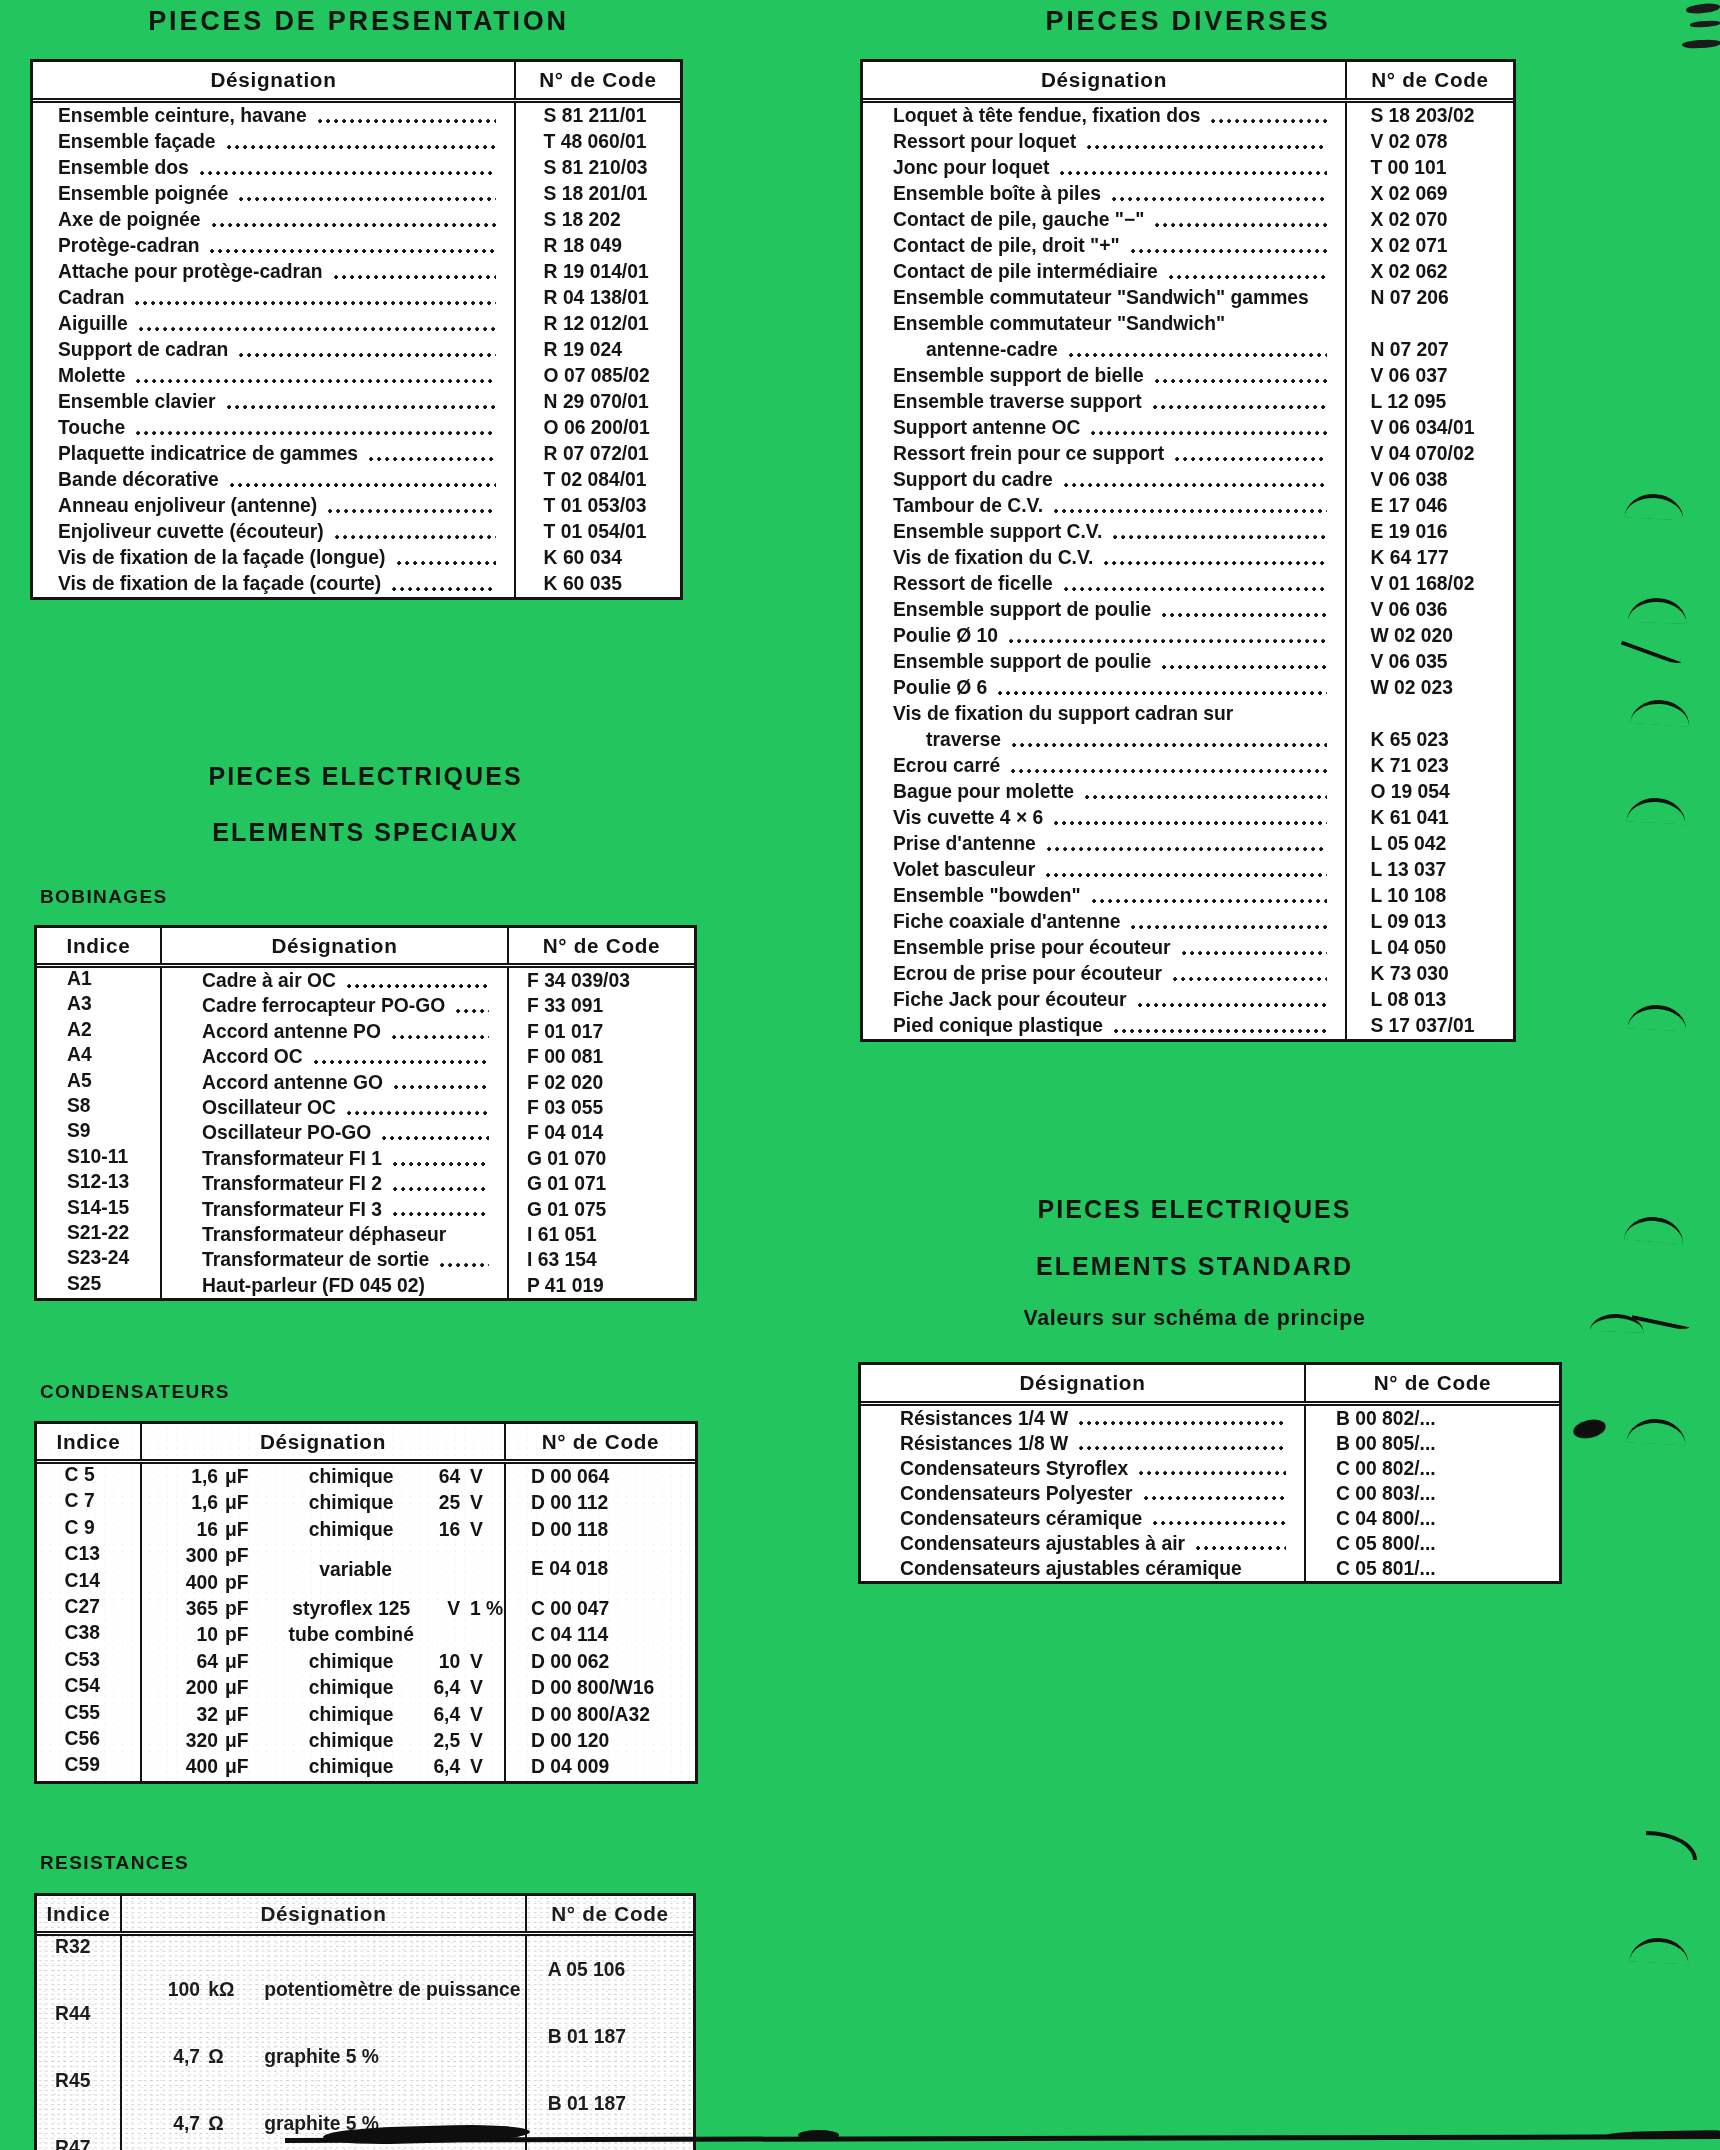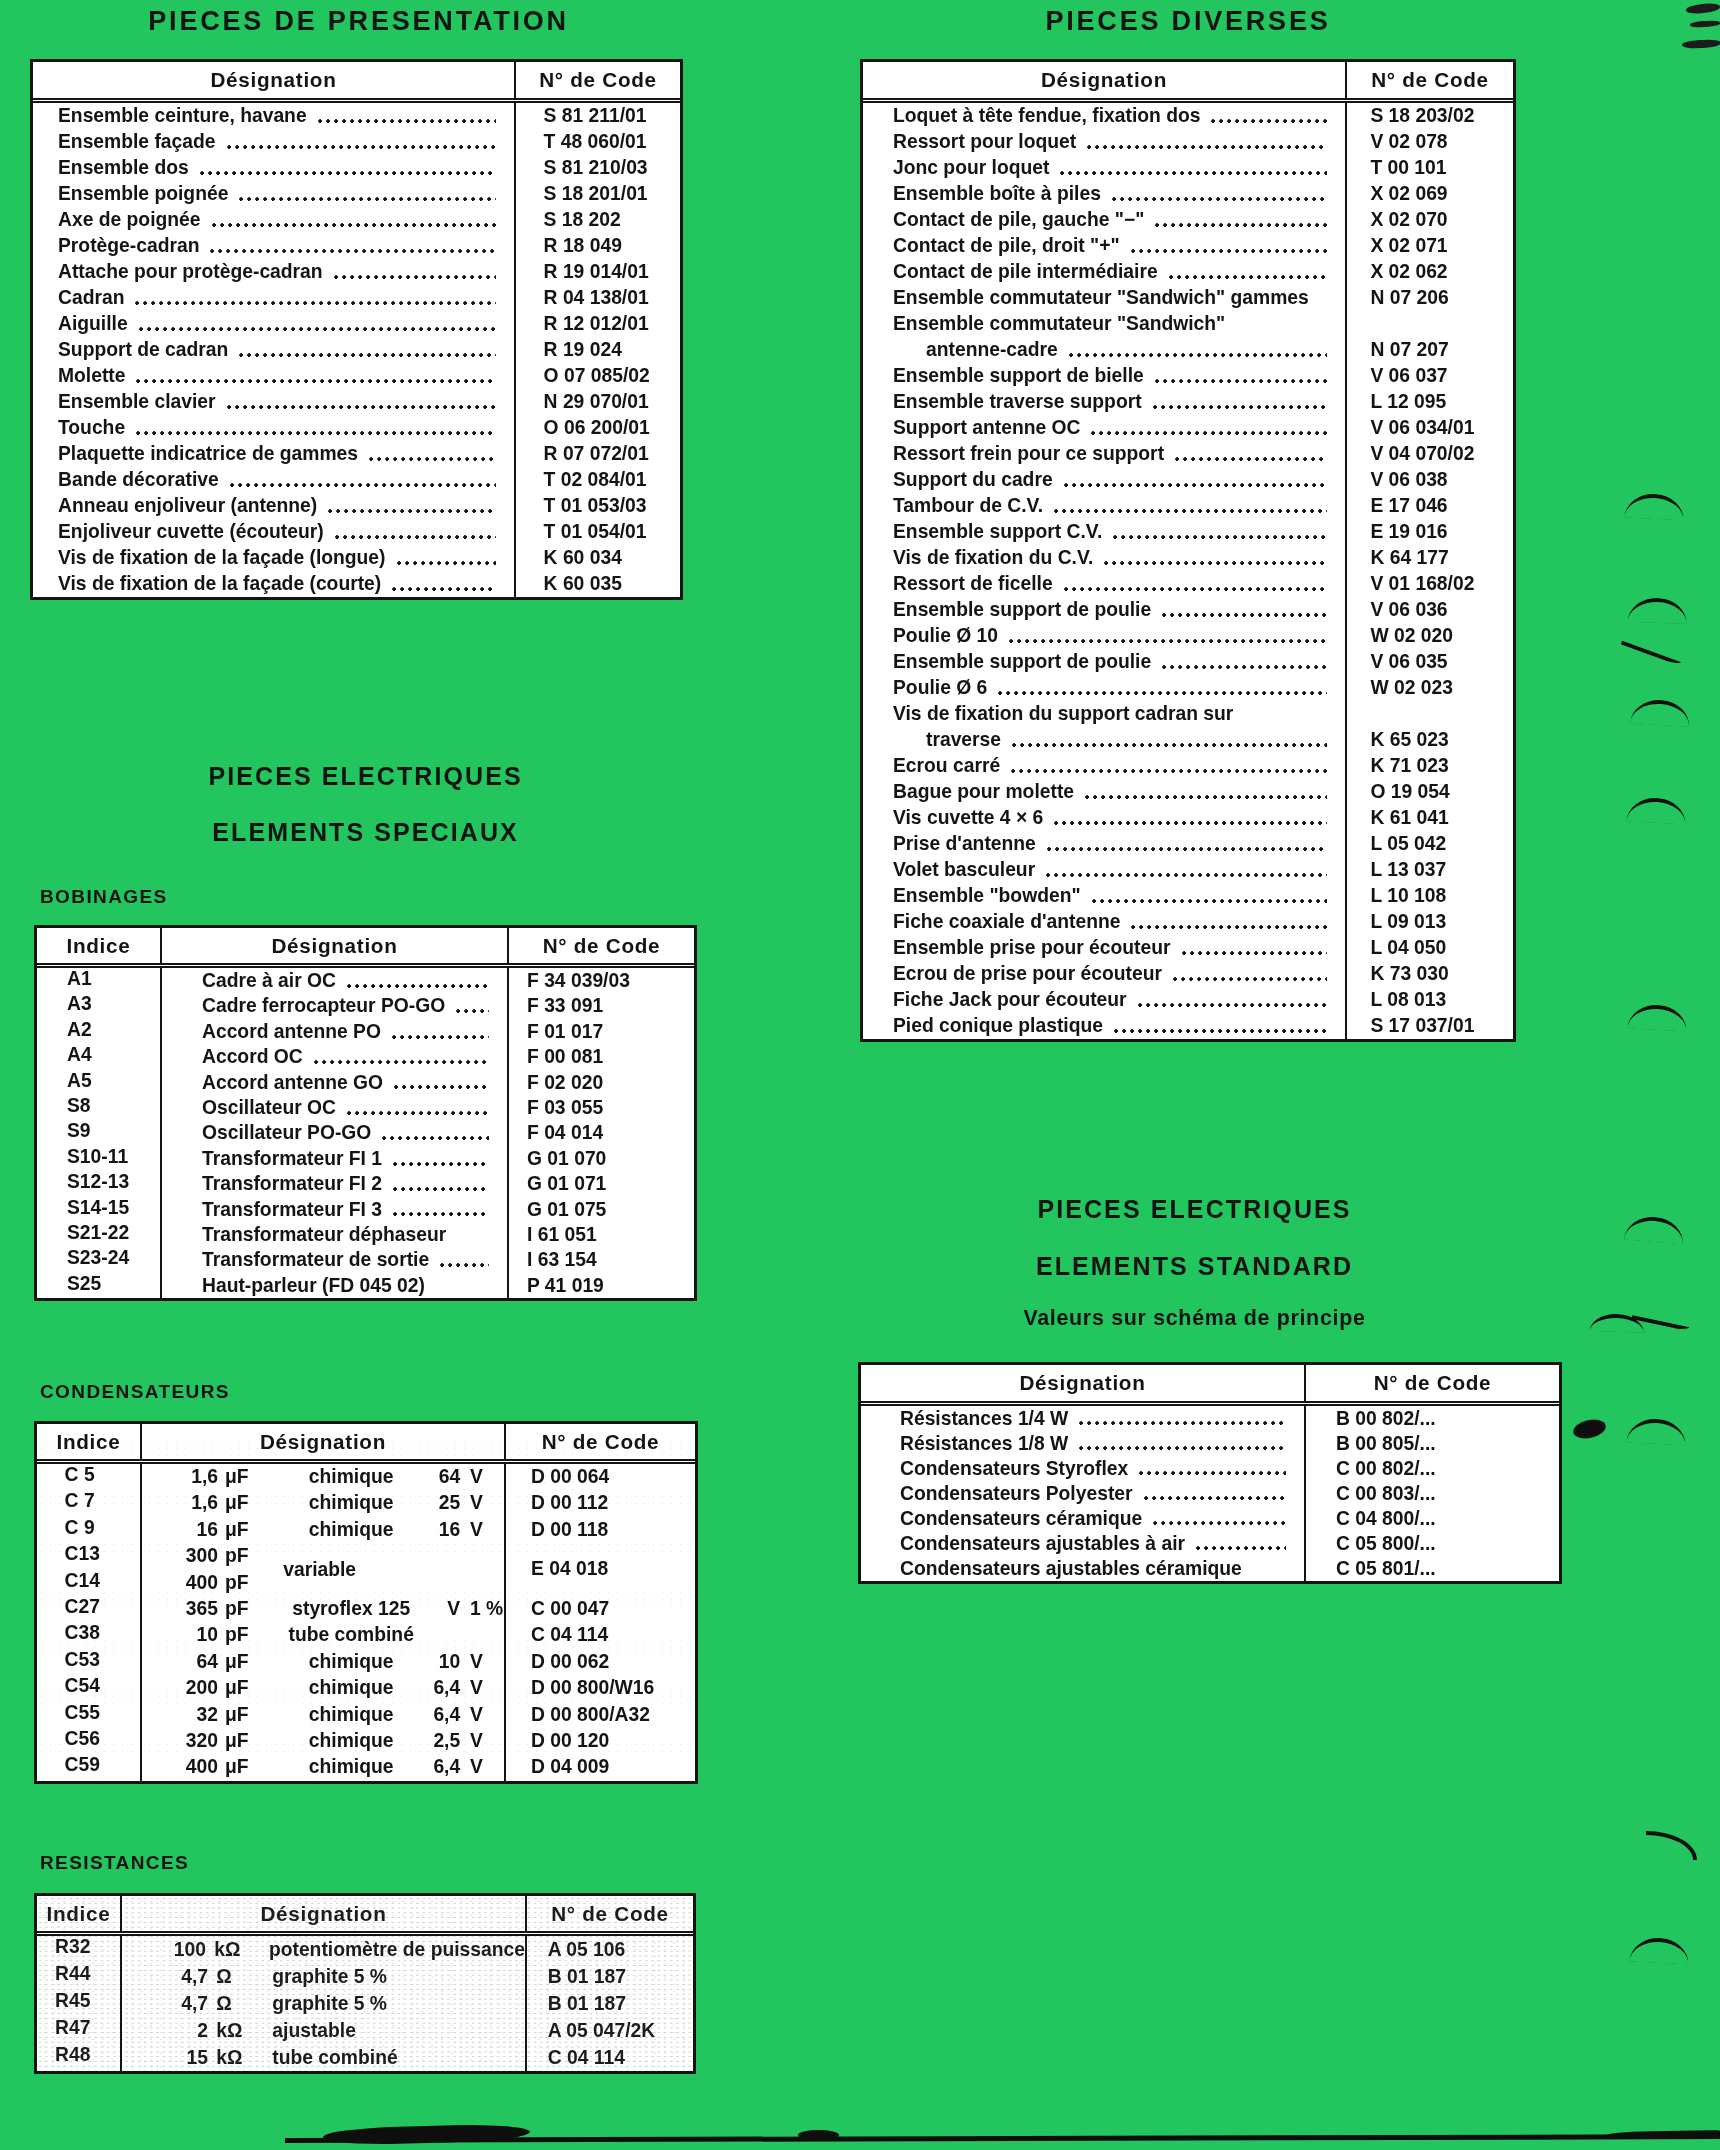--- a/index.html
+++ b/index.html
@@ -60,27 +60,27 @@
   
   #t-cond .dline { padding-left:0; }
   .cval { width:76px; text-align:right; }
   .cunit { width:39px; margin-left:6.9px; }
   .ctype { width:136px; margin-left:19.3px;text-align:center; }
   .cvolt { width:41px; text-align:right; }
   .cvs { margin-left:9.7px; }
   .grow { height:calc(var(--lh)*2); }
   .grow .icell { flex-direction:column; justify-content:space-evenly; align-items:flex-start; }
   .grow .icell .gline { line-height:normal; }
-  .ghold { display:flex; align-items:center; }
+  .ghold { display:flex; align-items:center;gap:36px; }
   .gstack { display:flex; flex-direction:column; justify-content:space-evenly; height:calc(var(--lh)*2); }
   .gline { display:flex; align-items:baseline; height:var(--lh); line-height:var(--lh); }
   .gvar { margin-left:19.3px; }
 
   
-  #t-res .dline { padding-left:9px; }
+  #t-res .dline { padding-left:1px;margin-top:40px; }
   .rval { width:77px; text-align:right; }
   .runit { width:45px; margin-left:8.3px; }
   .rdesc { margin-left:11px; }
   #t-res {
     color:#1c1c1c;
     background-image:radial-gradient(#cfcfc9 0.9px, transparent 1.1px), radial-gradient(#dddbd4 0.8px, transparent 1px);
     background-size:6.2px 4.8px, 9.7px 6.9px; background-position:0 0, 2.8px 2.1px;
   }
   #t-cond {
     background-image:radial-gradient(#e8e7e1 0.8px, transparent 0.9px);

